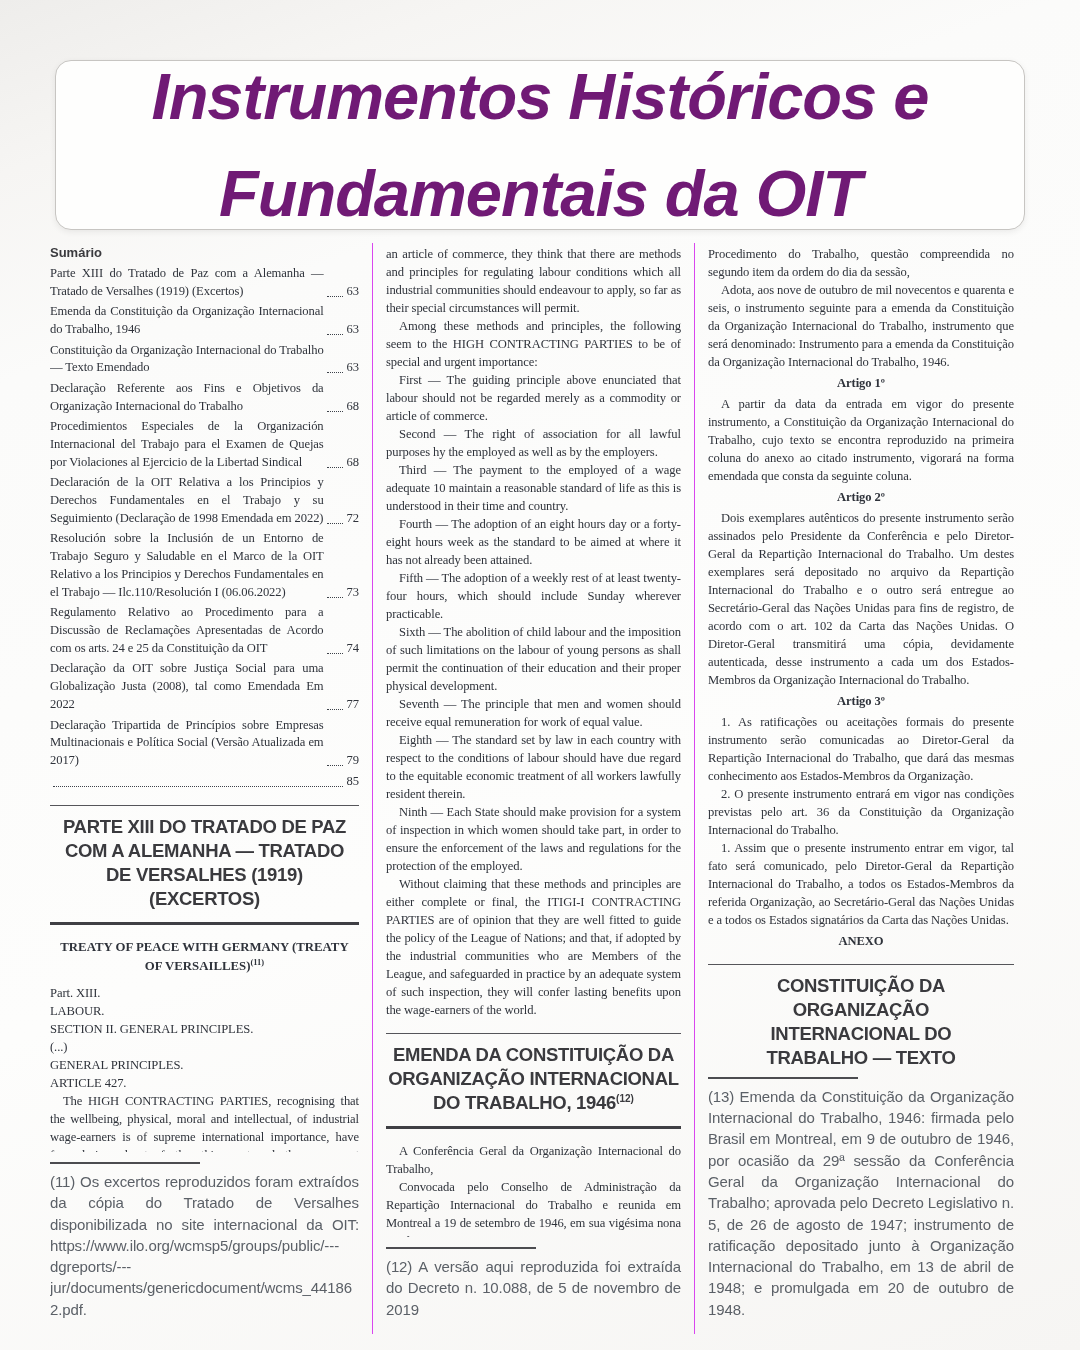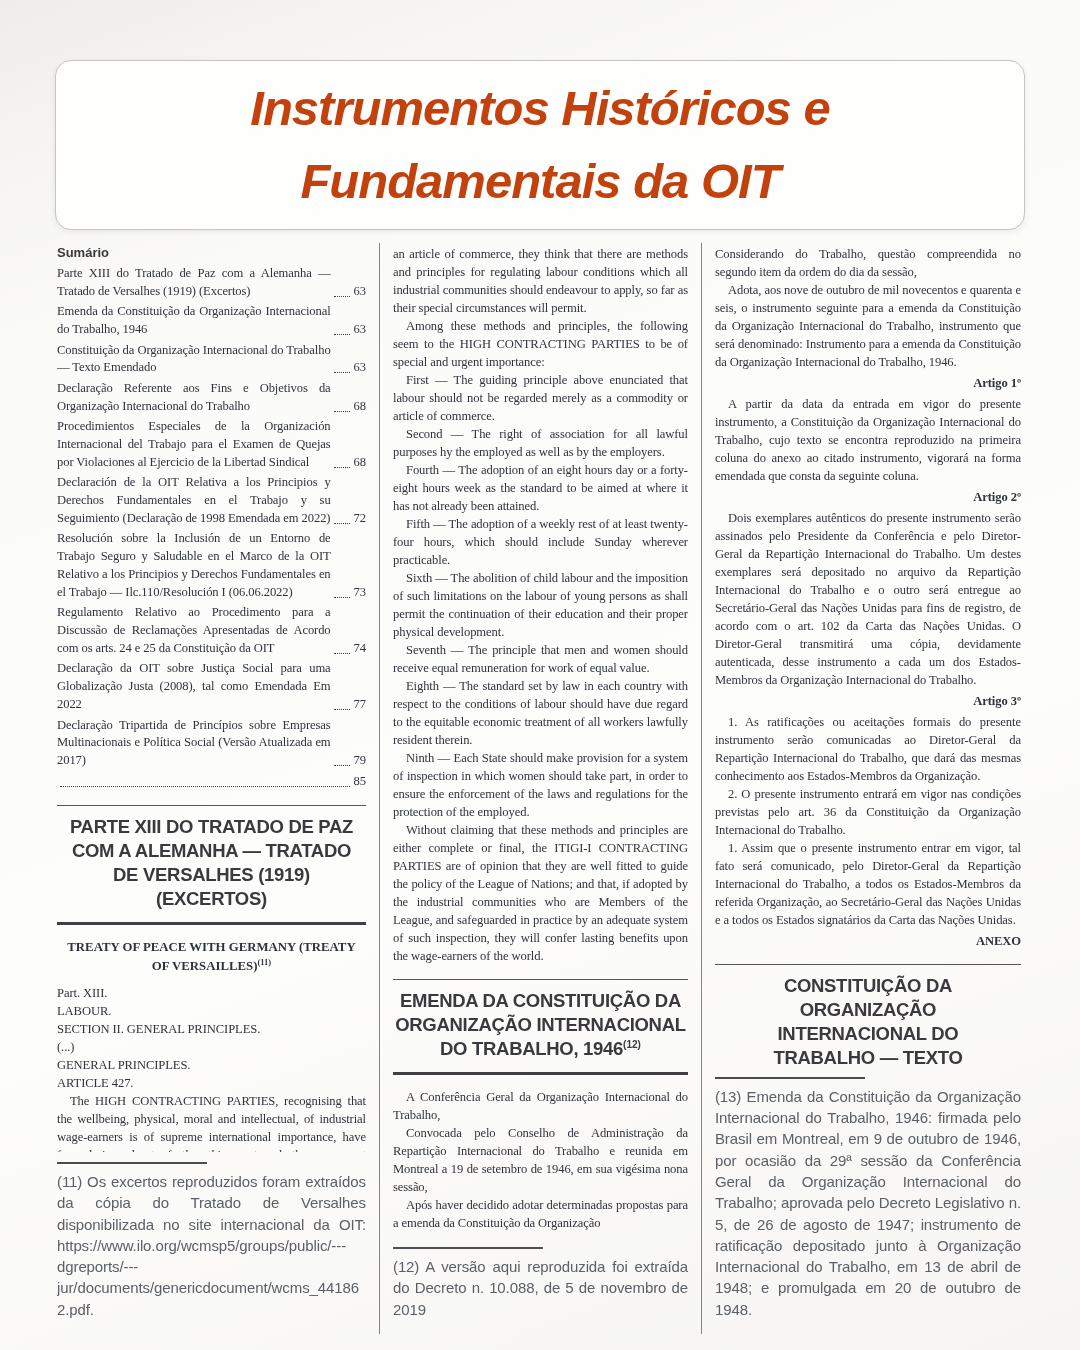--- a/index.html
+++ b/index.html
@@ -15,48 +15,48 @@
   .title-box {
     position: absolute; left: 55px; top: 60px; width: 968px; height: 168px;
     background: #fefefd;
     border: 1.5px solid #c7c5c2; border-radius: 16px;
     box-shadow: 0 2px 6px rgba(0,0,0,0.07);
     display: flex; flex-direction: column; justify-content: center; align-items: center;
   }
   .title-line {
     font-family: "Liberation Sans", sans-serif;
     font-weight: bold; font-style: italic;
-    font-size: 49px; line-height: 1.5; letter-spacing: -1px;
-    color: #c2410c; text-align: left;
+    font-size: 65px; line-height: 1.5; letter-spacing: -1px;
+    color: #701a75; text-align: left;
   }
 
   
   .columns {
-    position: absolute; left: 57px; top: 243px; width: 966px; height: 1091px;
+    position: absolute; left: 50px; top: 243px; width: 966px; height: 1091px;
     display: flex;
   }
   .col {
     box-sizing: border-box; width: 33.333%;
     padding: 2px 13px 0 13px;
     display: flex; flex-direction: column; overflow: hidden;
   }
   .col:first-child { padding-left: 0; }
   .col:last-child { padding-right: 2px; }
   .col + .col { border-left: 1px solid #d946ef; }
   .col-body { flex: 1 1 auto; overflow: hidden; }
 
   
   .blk {
     font-size: 12.6px; line-height: 1.43; text-align: justify;
     letter-spacing: -0.1px; margin: 0;
   }
   .blk-p  { text-indent: 13px; }
   .blk-pc { text-indent: 0; }
   .blk-h  {
-    text-align: right; font-weight: bold; text-indent: 0;
+    text-align: center; font-weight: bold; text-indent: 0;
     margin: 3px 0 3px 0;
   }
   .blk-line { text-align: left; text-indent: 0; }
 
   
   .toc-heading {
     font-family: "Liberation Sans", sans-serif; font-weight: bold;
     font-size: 13px; color: #3a3a3e; margin: 0 0 5px 0;
   }
   .toc-item {
@@ -224,20 +224,21 @@
         <div>
 
             <p class="blk blk-pc">an article of commerce, they think that there are methods and principles for regulating labour conditions which all industrial communities should endeavour to apply, so far as their special circumstances will permit.</p>
 
             <p class="blk blk-p">Among these methods and principles, the following seem to the HIGH CONTRACTING PARTIES to be of special and urgent importance:</p>
 
             <p class="blk blk-p">First — The guiding principle above enunciated that labour should not be regarded merely as a commodity or article of commerce.</p>
 
             <p class="blk blk-p">Second — The right of association for all lawful purposes hy the employed as well as by the employers.</p>
 
+            <p class="blk blk-p">Third — The payment to the employed of a wage adequate 10 maintain a reasonable standard of life as this is understood in their time and country.</p>
 
             <p class="blk blk-p">Fourth — The adoption of an eight hours day or a forty-eight hours week as the standard to be aimed at where it has not already been attained.</p>
 
             <p class="blk blk-p">Fifth — The adoption of a weekly rest of at least twenty-four hours, which should include Sunday wherever practicable.</p>
 
             <p class="blk blk-p">Sixth — The abolition of child labour and the imposition of such limitations on the labour of young persons as shall permit the continuation of their education and their proper physical development.</p>
 
             <p class="blk blk-p">Seventh — The principle that men and women should receive equal remuneration for work of equal value.</p>
 
             <p class="blk blk-p">Eighth — The standard set by law in each country with respect to the conditions of labour should have due regard to the equitable economic treatment of all workers lawfully resident therein.</p>
@@ -264,21 +265,21 @@
       <div class="footnote">
         <div class="footnote-rule"></div>
         <p class="footnote-text">(12) A versão aqui reproduzida foi extraída do Decreto n. 10.088, de 5 de novembro de 2019</p>
       </div>
     </section>
 
     <section class="col">
       <div class="col-body">
         <div>
 
-            <p class="blk blk-pc">Considerando do Trabalho, questão compreendida no segundo item da ordem do dia da sessão,</p>
+            <p class="blk blk-pc">Procedimento do Trabalho, questão compreendida no segundo item da ordem do dia da sessão,</p>
 
             <p class="blk blk-p">Adota, aos nove de outubro de mil novecentos e quarenta e seis, o instrumento seguinte para a emenda da Constituição da Organização Internacional do Trabalho, instrumento que será denominado: Instrumento para a emenda da Constituição da Organização Internacional do Trabalho, 1946.</p>
 
             <p class="blk blk-h">Artigo 1º</p>
 
             <p class="blk blk-p">A partir da data da entrada em vigor do presente instrumento, a Constituição da Organização Internacional do Trabalho, cujo texto se encontra reproduzido na primeira coluna do anexo ao citado instrumento, vigorará na forma emendada que consta da seguinte coluna.</p>
 
             <p class="blk blk-h">Artigo 2º</p>
 
             <p class="blk blk-p">Dois exemplares autênticos do presente instrumento serão assinados pelo Presidente da Conferência e pelo Diretor-Geral da Repartição Internacional do Trabalho. Um destes exemplares será depositado no arquivo da Repartição Internacional do Trabalho e o outro será entregue ao Secretário-Geral das Nações Unidas para fins de registro, de acordo com o art. 102 da Carta das Nações Unidas. O Diretor-Geral transmitirá uma cópia, devidamente autenticada, desse instrumento a cada um dos Estados-Membros da Organização Internacional do Trabalho.</p>

